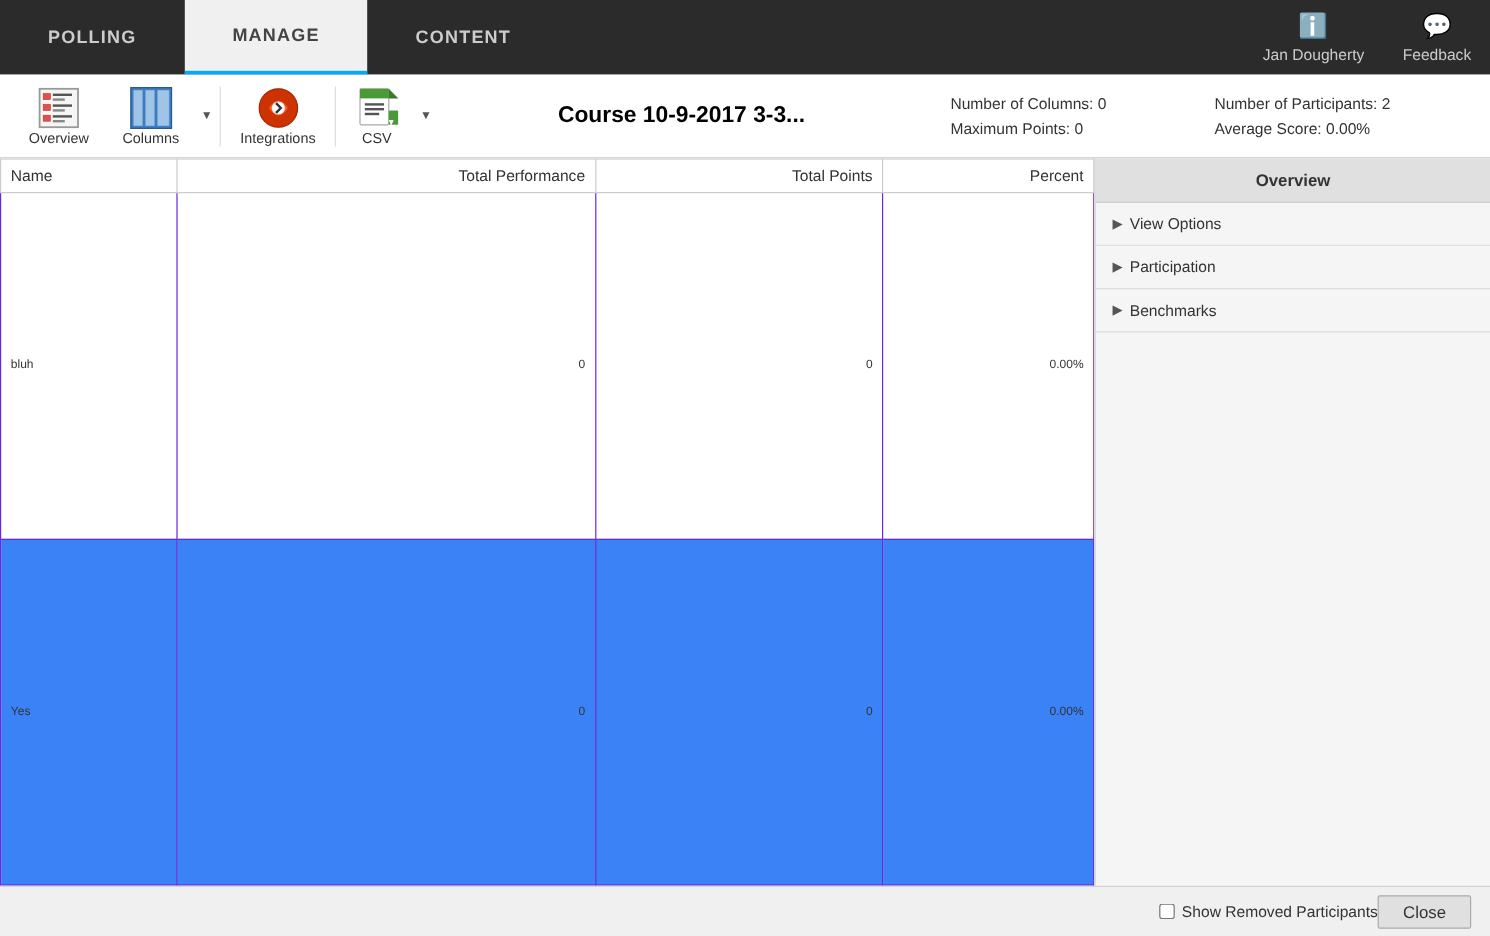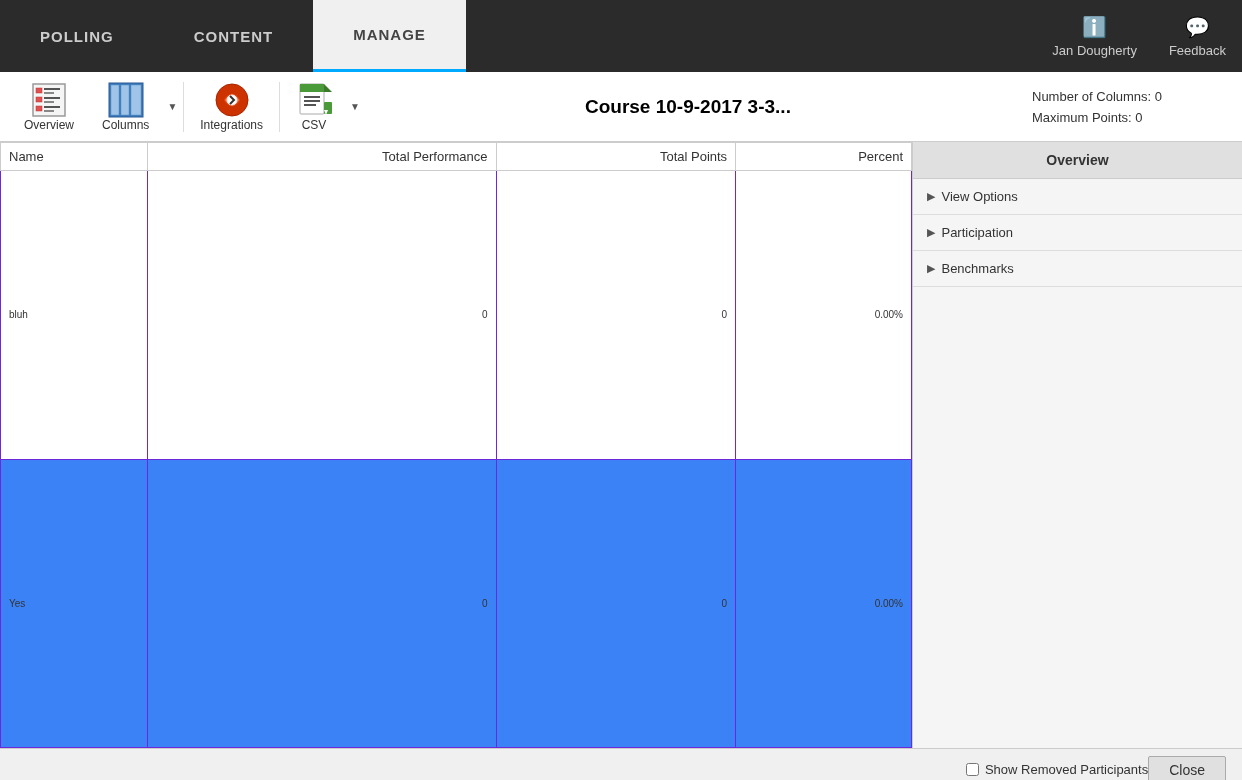--- a/index.html
+++ b/index.html
@@ -3,21 +3,21 @@
   <meta charset="utf-8">
   <style>
     * { box-sizing: border-box; margin: 0; padding: 0; }
     body { font-family: Arial, sans-serif; font-size: 13px; background: #f0f0f0; width: 1242px; height: 780px; overflow: hidden; }
 
     
     .top-nav {
       display: flex;
       align-items: stretch;
       background: #2b2b2b;
-      height: 72px;
+      height: 62px;
       position: relative;
     }
     .nav-tab {
       display: flex;
       align-items: center;
       justify-content: center;
       padding: 0 40px;
       color: #ccc;
       font-size: 15px;
       font-weight: bold;
@@ -222,22 +222,22 @@
     }
 
     
     .svg-icon { width: 36px; height: 36px; }
   </style>
 </head>
 <body>
 
 <div class="top-nav">
   <div class="nav-tab">POLLING</div>
+  <div class="nav-tab active">MANAGE</div>
   <div class="nav-tab">CONTENT</div>
-  <div class="nav-tab active">MANAGE</div>
   <div class="nav-spacer"></div>
   <div class="nav-user">
     <span class="nav-user-icon">ℹ️</span>
     <span>Jan Dougherty</span>
   </div>
   <div class="nav-feedback">
     <span class="nav-feedback-icon">💬</span>
     <span>Feedback</span>
   </div>
 </div>
@@ -312,20 +312,30 @@
     <div>
       <span>Number of Columns:</span>
       <span>0</span>
     </div>
     <div>
       <span>Maximum Points:</span>
       <span>0</span>
     </div>
   </div>
 
+  <div class="stats-area2">
+    <div>
+      <span>Number of Participants:</span>
+      <span>2</span>
+    </div>
+    <div>
+      <span>Average Score:</span>
+      <span>0.00%</span>
+    </div>
+  </div>
 </div>
 
 <div class="main-area">
 
   <div class="table-area">
     <table class="data-table">
       <thead>
         <tr>
           <th>Name</th>
           <th class="right">Total Performance</th>

